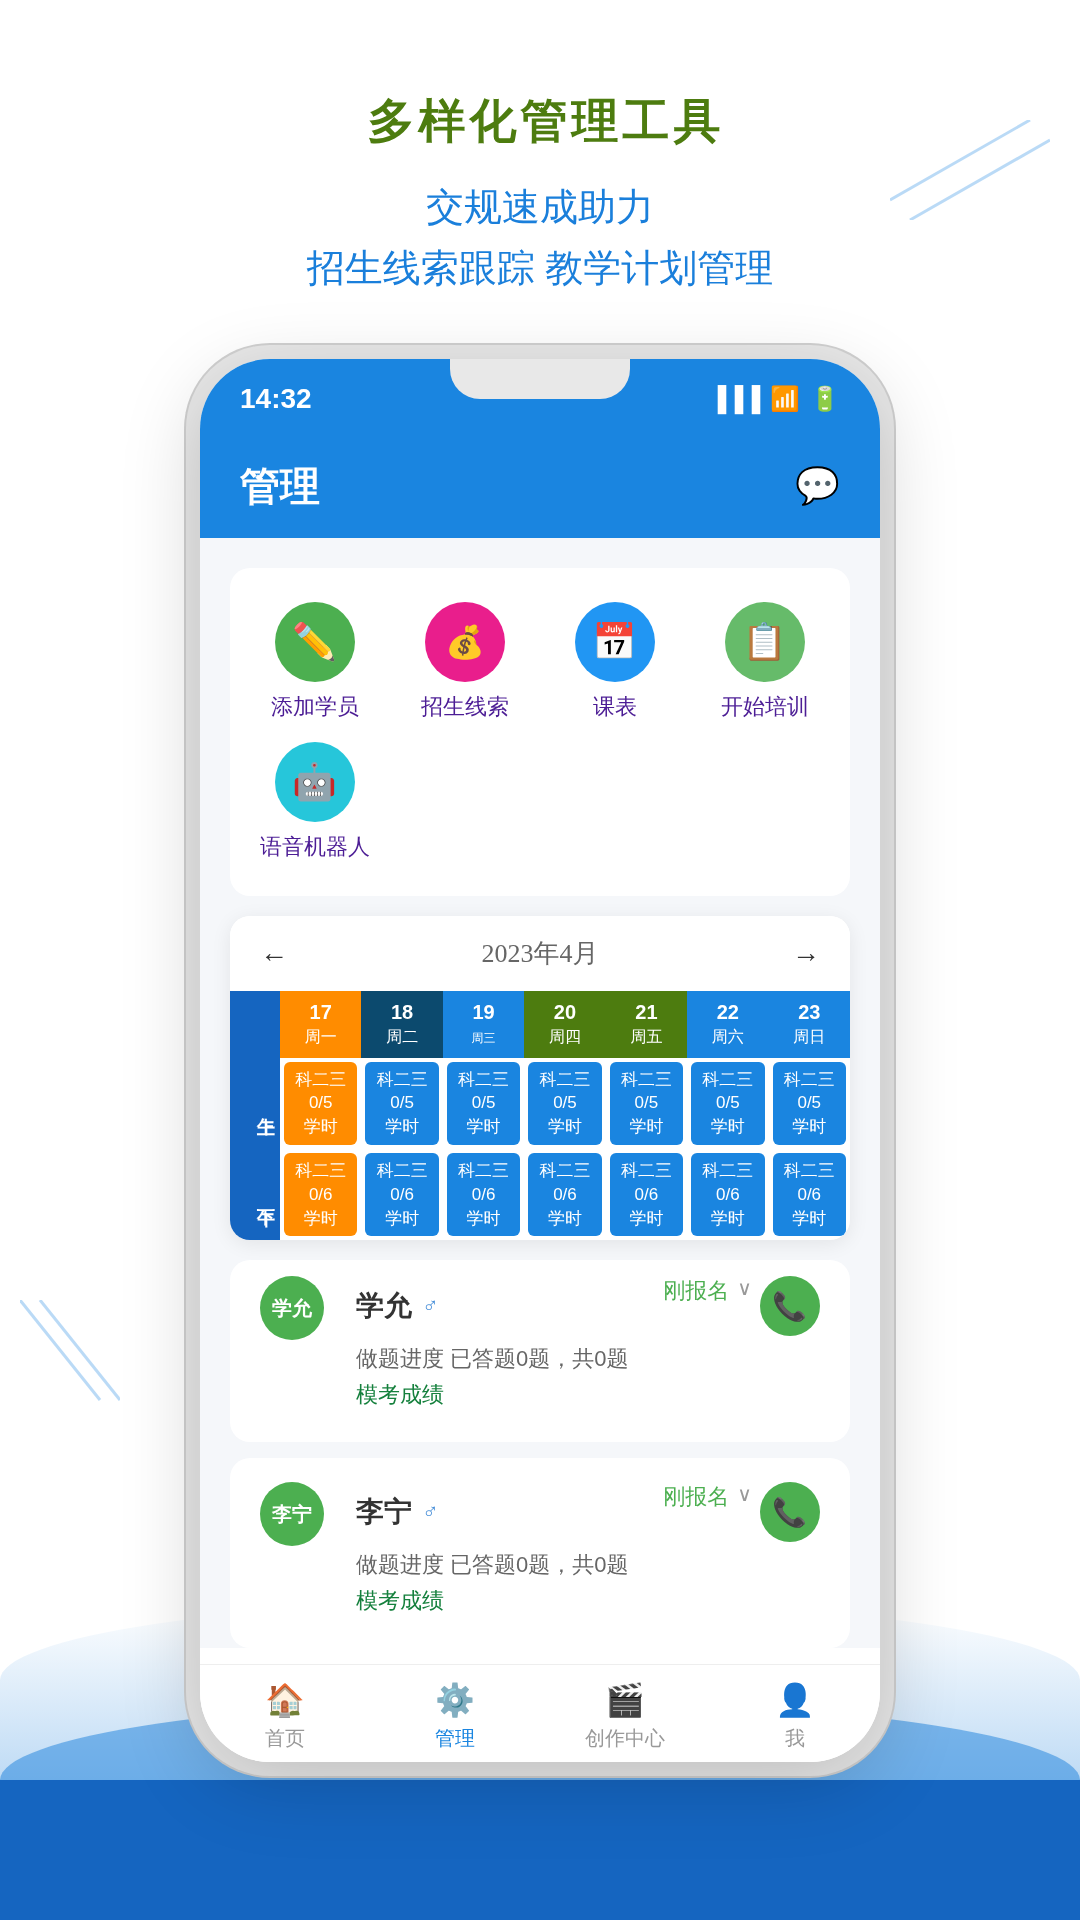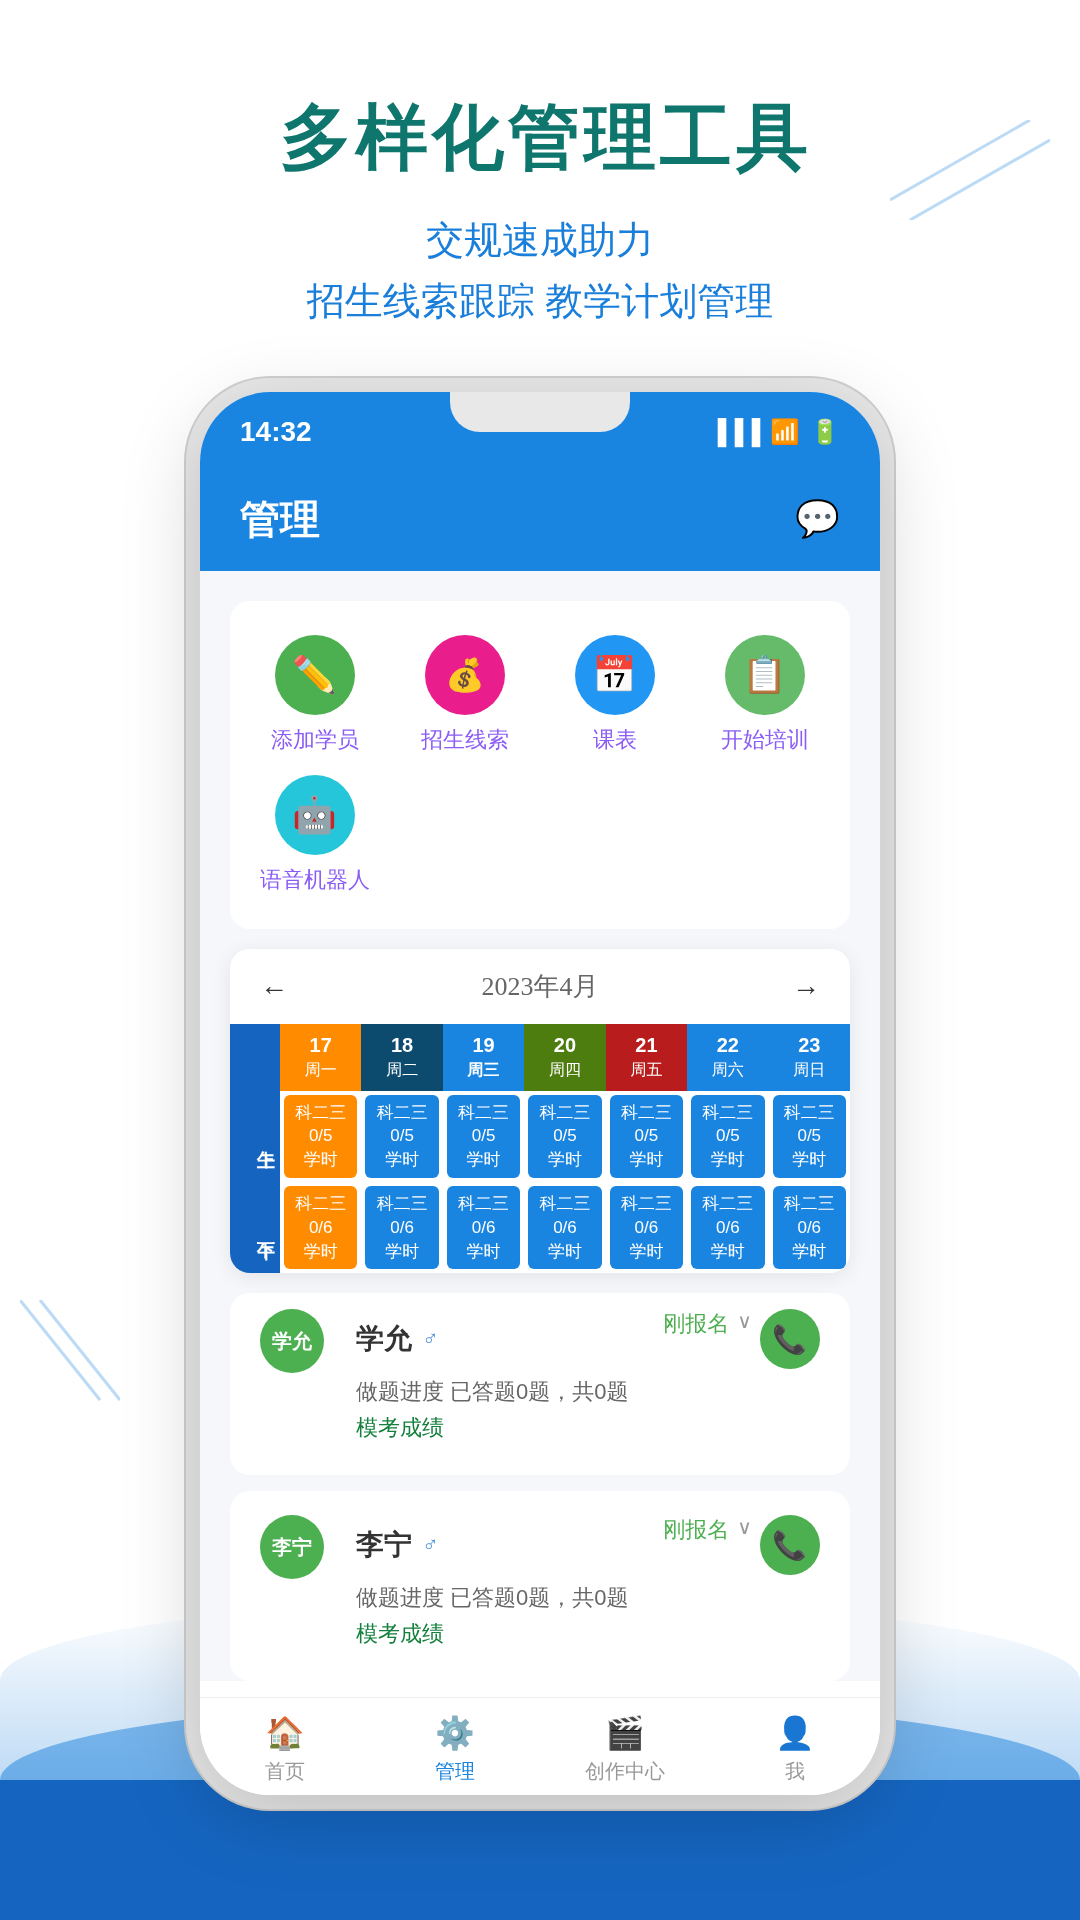--- a/index.html
+++ b/index.html
@@ -53,23 +53,23 @@
 
     
     .header-section {
       text-align: center;
       padding-top: 90px;
       padding-bottom: 40px;
       position: relative;
       z-index: 2;
     }
     .main-title {
-      font-size: 72px;
+      font-size: 47px;
       font-weight: 900;
-      color: #0f766e;
+      color: #4d7c0f;
       letter-spacing: 4px;
       margin-bottom: 24px;
       margin-left: 12px;
     }
     .sub-title {
       font-size: 38px;
       color: #1a7fdb;
       font-weight: 400;
       line-height: 1.6;
     }
@@ -174,21 +174,21 @@
       justify-content: center;
       font-size: 36px;
     }
     .menu-icon-green { background: #4caf50; }
     .menu-icon-pink { background: #e91e8c; }
     .menu-icon-blue { background: #2196f3; }
     .menu-icon-lightgreen { background: #66bb6a; }
     .menu-icon-teal { background: #26c6da; }
     .menu-label {
       font-size: 22px;
-      color: #8b5cf6;
+      color: #4c1d95;
     }
 
     
     .calendar-card {
       background: white;
       border-radius: 20px;
       margin-bottom: 20px;
       overflow: hidden;
       box-shadow: 0 4px 20px rgba(0,0,0,0.08);
     }
@@ -449,23 +449,23 @@
           <span class="calendar-nav">→</span>
         </div>
 
         <table class="calendar-grid">
 
           <thead>
             <tr class="cal-header-row">
               <th style="background:#1565c0;"></th>
               <th style="background:#ff8c00;">17<br><span style="font-size:16px;font-weight:400;">周一</span></th>
               <th style="background:#0c4a6e;">18<br><span style="font-size:16px;font-weight:400;">周二</span></th>
-              <th style="background:#1a85e0;">19<br><span style="font-size:16px;font-weight:700;margin-top:38px;">周三</span></th>
+              <th style="background:#1a85e0;">19<br><span style="font-size:12px;font-weight:400;margin-top:38px;">周三</span></th>
               <th style="background:#4d7c0f;">20<br><span style="font-size:16px;font-weight:400;">周四</span></th>
-              <th style="background:#b91c1c;margin-top:11px;">21<br><span style="font-size:16px;font-weight:400;">周五</span></th>
+              <th style="background:#4d7c0f;margin-top:11px;">21<br><span style="font-size:16px;font-weight:400;">周五</span></th>
               <th style="background:#1a85e0;">22<br><span style="font-size:16px;font-weight:400;">周六</span></th>
               <th style="background:#1a85e0;">23<br><span style="font-size:16px;font-weight:400;">周日</span></th>
             </tr>
           </thead>
           <tbody>
 
             <tr class="cal-body-row">
               <td style="background:#1565c0;color:white;font-size:18px;font-weight:700;text-align:center;padding:8px 2px;writing-mode:vertical-rl;">上午</td>
               <td>
                   <div class="cal-cell-orange">

